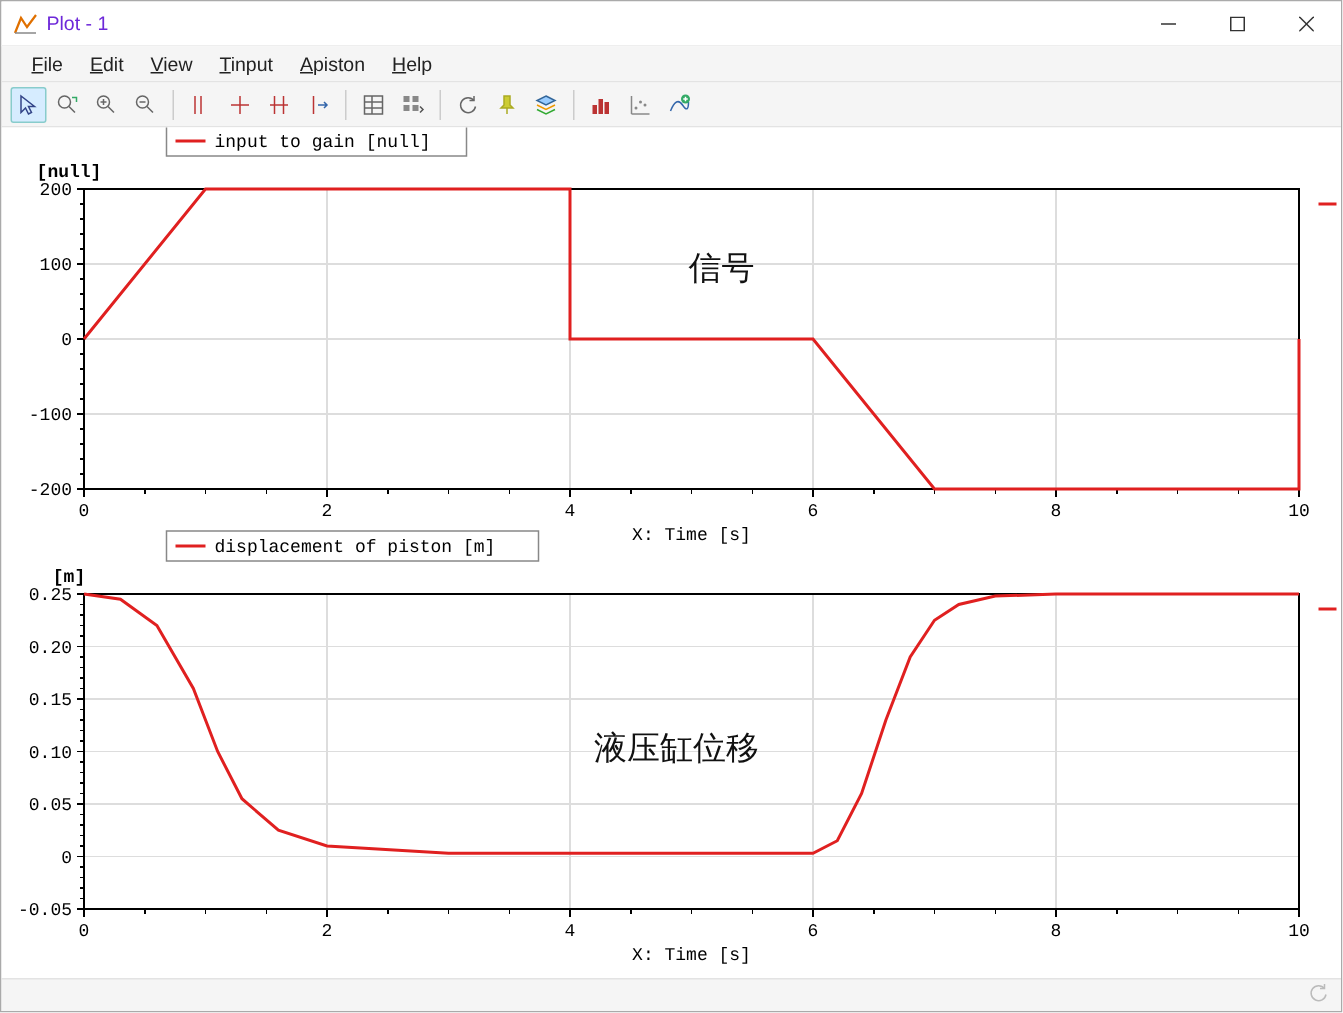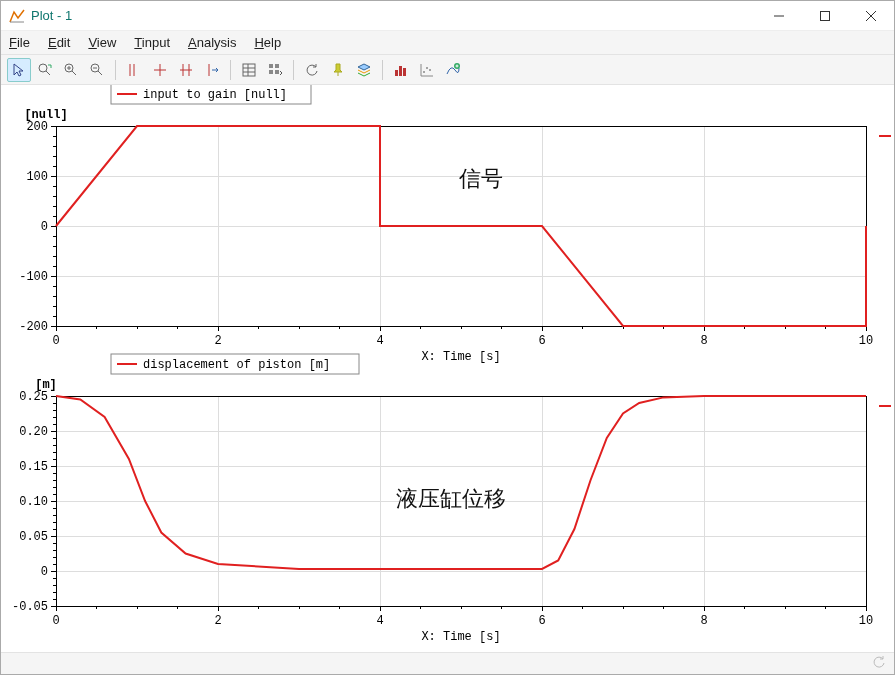--- a/index.html
+++ b/index.html
@@ -1,23 +1,23 @@
 <!DOCTYPE html>
 <html><head>
 <meta charset="utf-8">
 <style>
   * { box-sizing: border-box; }
   html, body { margin:0; padding:0; font-family: "Segoe UI", Tahoma, sans-serif; font-size:13px; background:#fff; color:#000; }
   .window { width:895px; height:675px; border:1px solid #aaa; display:flex; flex-direction:column; background:#fff; }
   .titlebar { height:30px; display:flex; align-items:center; padding:0 0 0 8px; background:#fff; border-bottom:1px solid #eee;}
   .titlebar .app-icon { width:16px; height:16px; margin-right:6px; }
-  .titlebar .title { flex:0 0 auto; font-size:13px; color:#0f766e; }
+  .titlebar .title { flex:0 0 auto; font-size:13px; color:#6d28d9; }
   .titlebar .spacer { flex:1; }
   .winbtn { width:46px; height:30px; display:flex; align-items:center; justify-content:center; color:#333; }
-  .menubar { height:24px; display:flex; align-items:center; padding:0 8px; gap:18px; background:#f5f5f5; border-bottom:1px solid #e3e3e3;}
+  .menubar { height:24px; display:flex; align-items:center; padding:0 20px; gap:18px; background:#f5f5f5; border-bottom:1px solid #e3e3e3;}
   .menuitem { font-size:13px; color:#222; cursor:default; }
   .menuitem u { text-decoration:underline; }
   .toolbar { height:30px; display:flex; align-items:center; padding:0 6px; gap:2px; background:#f5f5f5; border-bottom:1px solid #e3e3e3;}
   .tbtn { width:24px; height:24px; display:flex; align-items:center; justify-content:center; border:1px solid transparent; border-radius:2px; color:#555;}
   .tbtn.active { background:#d6ecff; border-color:#8cc; }
   .tsep { width:1px; height:20px; background:#ccc; margin:0 4px; }
   .plot-area { flex:1; background:#fff; position:relative; }
   svg.plot { width:100%; height:100%; display:block; }
   .statusbar { height:22px; background:#f5f5f5; border-top:1px solid #e3e3e3; display:flex; align-items:center; justify-content:flex-end; padding:0 8px; color:#999;}
   .legend-box { fill:#fff; stroke:#888; stroke-width:1; }
@@ -60,21 +60,21 @@
           <line x1="10" y1="0" x2="0" y2="10" stroke="currentColor" stroke-width="1"></line>
         </svg>
       </div>
   </div>
 
   <div class="menubar">
     <span class="menuitem"><u>F</u><span>ile</span></span>
     <span class="menuitem"><u>E</u><span>dit</span></span>
     <span class="menuitem"><u>V</u><span>iew</span></span>
     <span class="menuitem"><u>T</u><span>input</span></span>
-    <span class="menuitem"><u>A</u><span>nalysis</span></span>
+    <span class="menuitem"><u>A</u><span>piston</span></span>
     <span class="menuitem"><u>H</u><span>elp</span></span>
   </div>
 
   <div class="toolbar">
     <div class="tbtn active">
         <svg width="16" height="16">
           <path d="M3 2 L3 13 L6 10 L8 14 L10 13 L8 9 L12 9 Z" fill="none" stroke="#348" stroke-width="1"></path>
         </svg>
       </div>
     <div class="tbtn">

